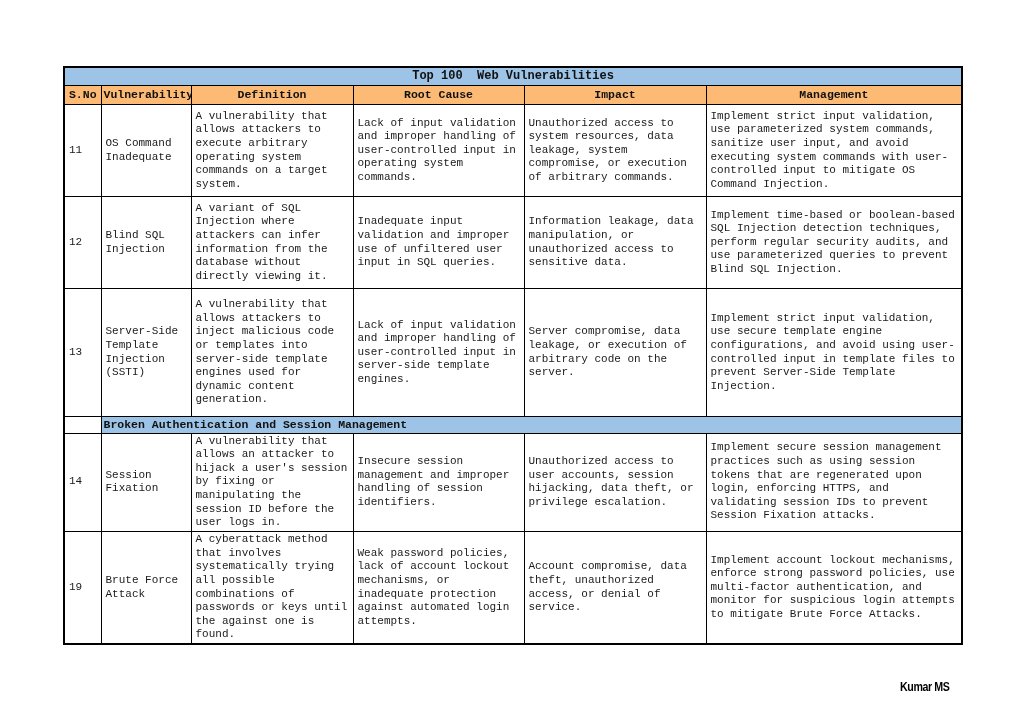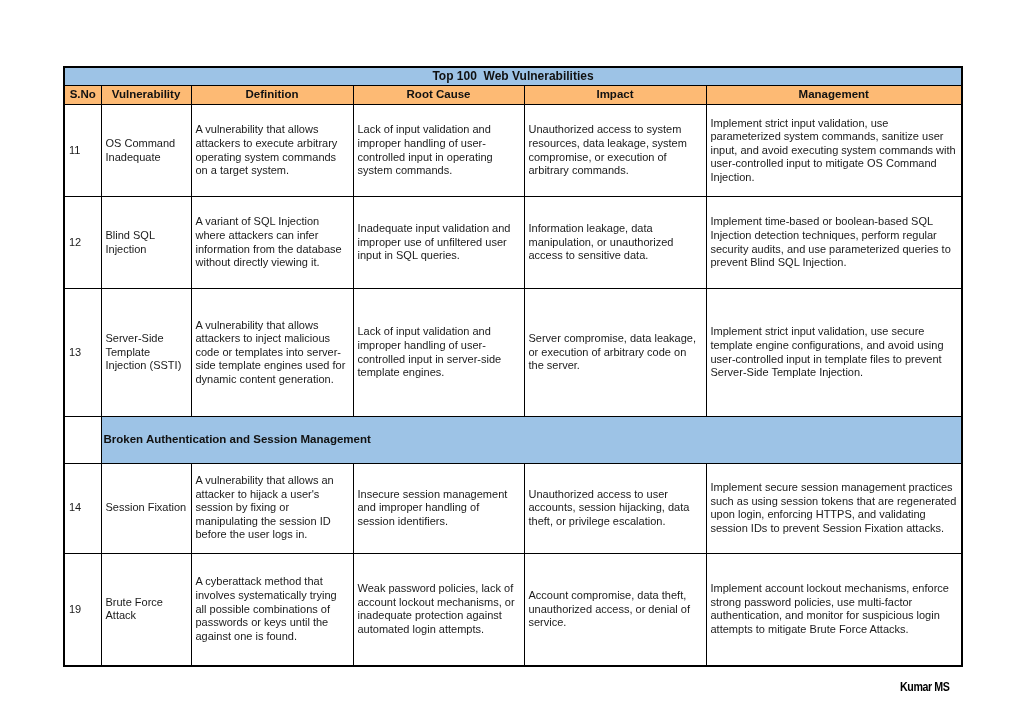--- a/index.html
+++ b/index.html
@@ -27,20 +27,21 @@
     border: 2px solid #000000;
   }
   table.vuln-table th,
   table.vuln-table td {
     border: 1.4px solid #000000;
     vertical-align: middle;
     padding: 1px 4px;
     font-size: 11px;
     line-height: 13.6px;
     overflow: hidden;
+    font-family: Liberation Mono, monospace;
   }
   tr.title-row th {
     background: #9DC3E6;
     font-weight: bold;
     font-size: 12px;
     height: 15px;
     padding: 1px 2px;
     white-space: pre;
     color: #111111;
   }
@@ -56,21 +57,21 @@
   tr.r1 { height: 92px; }
   tr.r2 { height: 92px; }
   tr.r3 { height: 128px; }
   tr.section-row { height: 14px; }
   tr.r4 { height: 90px; }
   tr.r5 { height: 113px; }
   tr.section-row td.section-cell {
     background: #9DC3E6;
     font-weight: bold;
     font-size: 11.5px;
-    padding: 16px 2px;
+    padding: 1px 2px;
     color: #111111;
   }
   tr.section-row td.empty-cell { background: #ffffff; }
   .signature {
     position: absolute;
     left: 900px;
     top: 679px;
     font-weight: bold;
     font-size: 13px;
     letter-spacing: -0.5px;

